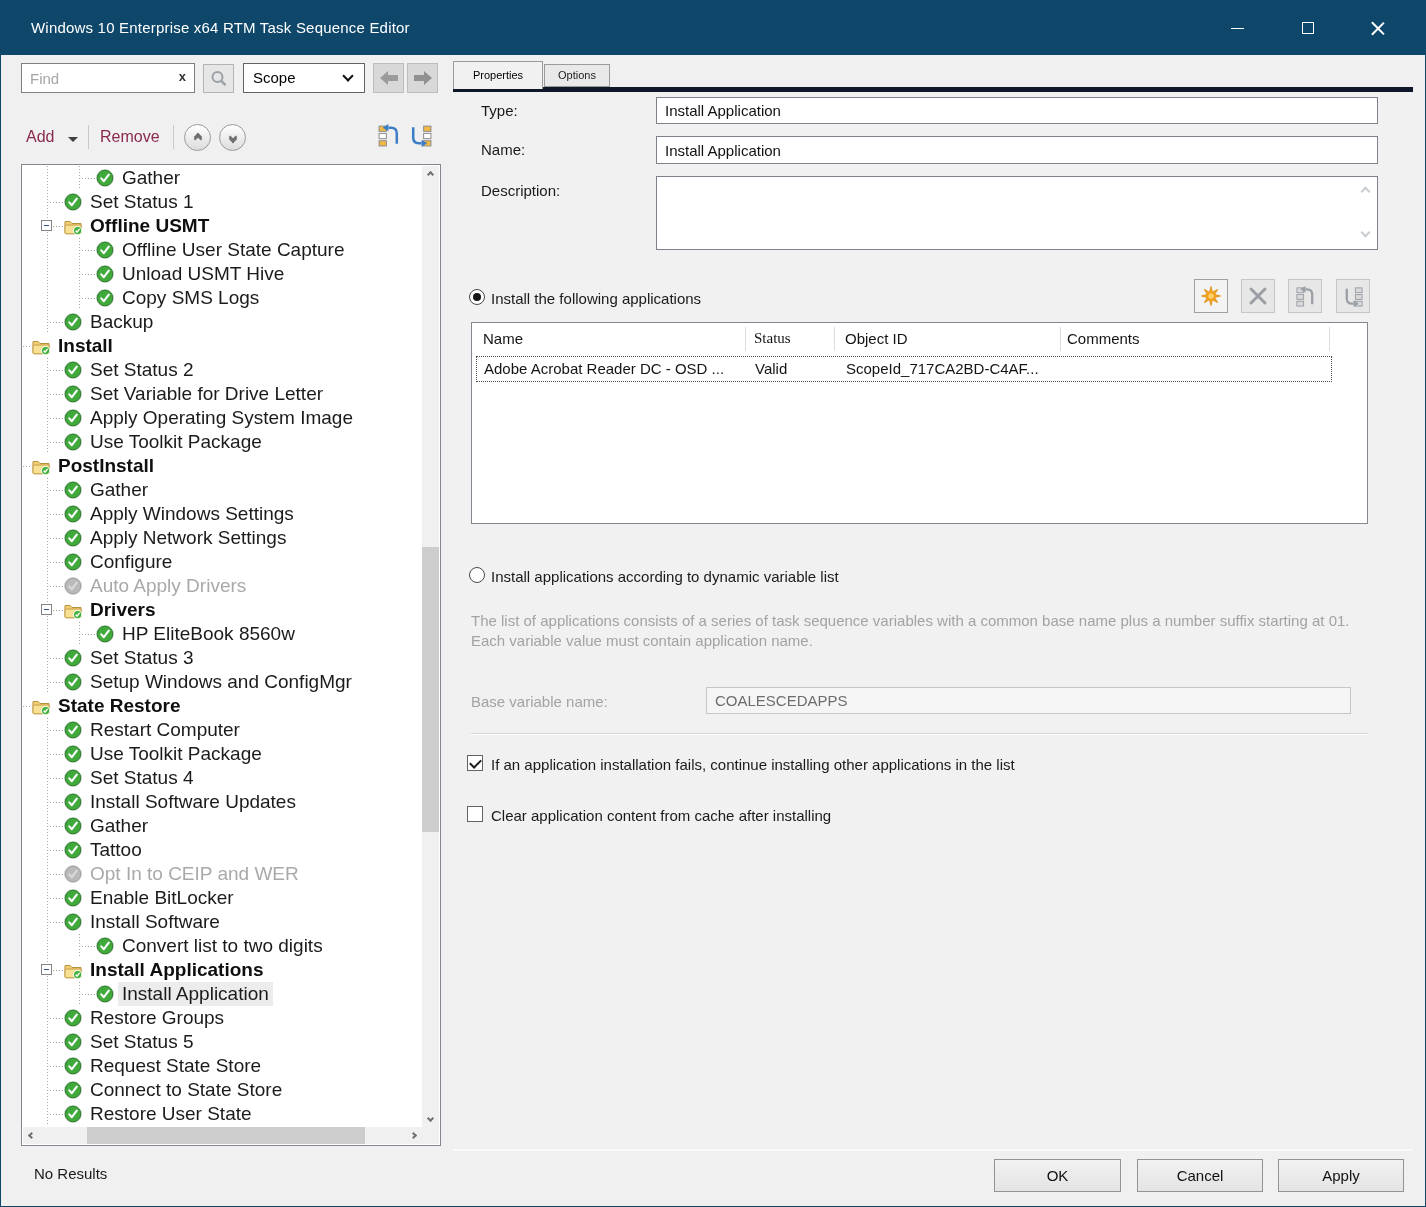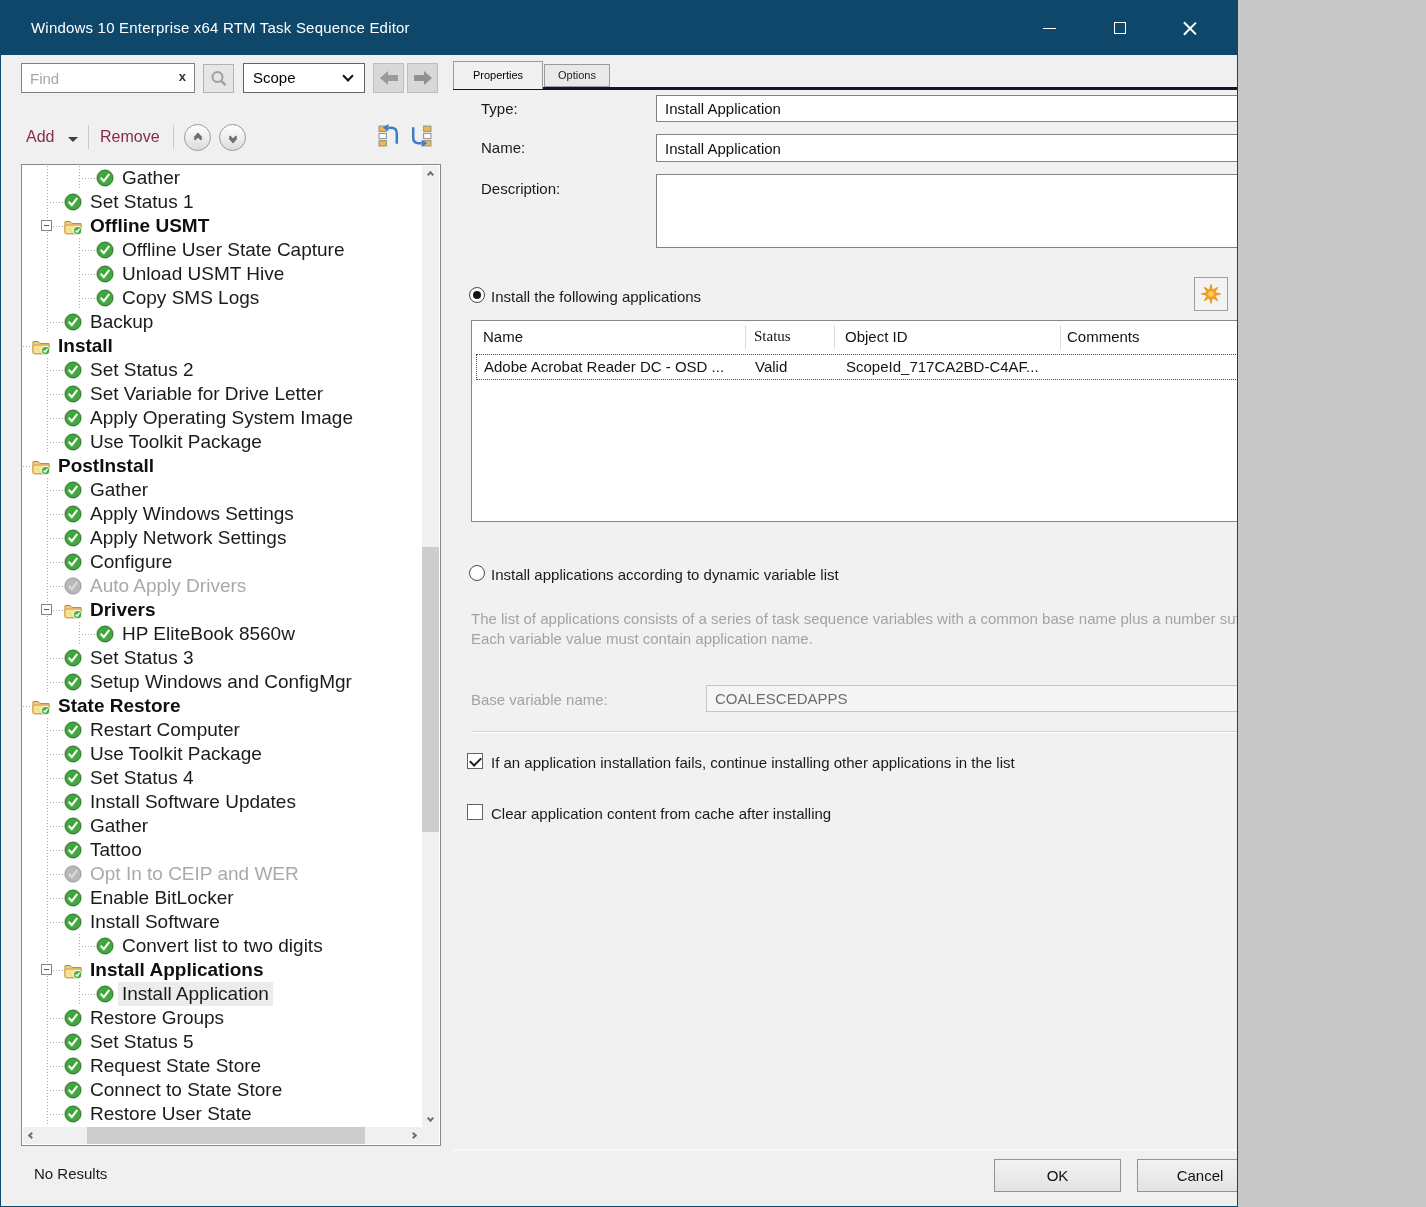--- a/index.html
+++ b/index.html
@@ -1,17 +1,17 @@
 <!DOCTYPE html>
 <html><head>
 <meta charset="utf-8">
 <style>
   html,body{margin:0;padding:0;background:#c8c8c8;font-family:"Liberation Sans","DejaVu Sans",sans-serif;}
   *{box-sizing:border-box;}
-  #window{position:relative;width:1238px;height:1207px;background:#f0f0f0;border:1px solid #0E476A;overflow:hidden;}
+  #window{position:relative;width:1426px;height:1207px;background:#f0f0f0;border:1px solid #0E476A;overflow:hidden;}
   
   .titlebar{position:absolute;left:0;top:0;width:100%;height:54px;background:#0E476A;color:#fff;}
   .title{position:absolute;left:30px;top:18px;font-size:15px;letter-spacing:.2px;}
   .cap-btn{position:absolute;top:0;width:47px;height:54px;display:flex;align-items:center;justify-content:center;cursor:default;}
   .cap-min{right:164px}.cap-max{right:94px}.cap-close{right:24px}
   .glyph-min{width:13px;height:0;border-top:1px solid #fff;}
   .glyph-max{width:12px;height:12px;border:1px solid #fff;}
   .glyph-close{position:relative;width:15px;height:15px;}
   .glyph-close::before,.glyph-close::after{content:"";position:absolute;left:7px;top:-1px;width:1.5px;height:17px;background:#fff;}
   .glyph-close::before{transform:rotate(45deg);} .glyph-close::after{transform:rotate(-45deg);}
@@ -63,21 +63,21 @@
   .vthumb{position:absolute;left:0;top:381px;width:17px;height:285px;background:#cdcdcd;}
   .sb-arrow{position:absolute;width:17px;height:17px;display:flex;align-items:center;justify-content:center;background:#f0f0f0;}
   .sb-arrow .chv{width:5px;height:5px;border-color:#6f6f6f;}
   .hscroll{position:absolute;left:1px;right:18px;bottom:1px;height:17px;background:#f0f0f0;}
   .hthumb{position:absolute;top:0;left:64px;width:278px;height:17px;background:#cdcdcd;}
   .sb-corner{position:absolute;right:1px;bottom:1px;width:17px;height:17px;background:#f0f0f0;}
   
   .tab{position:absolute;font-size:11px;text-align:center;border:1px solid #9b9b9b;}
   .tab-props{left:452px;top:60px;width:90px;height:28px;background:#f1f1f1;border-bottom:none;z-index:3;line-height:26px;}
   .tab-opts{left:543px;top:63px;width:66px;height:23px;background:#e9e9e9;line-height:21px;color:#222;}
-  .page{position:absolute;left:452px;top:86px;width:960px;height:1064px;background:#f1f1f1;border-top:3px solid #0f172a;border-bottom:2px solid #fafafa;z-index:2;}
+  .page{position:absolute;left:452px;top:86px;width:960px;height:1064px;background:#f1f1f1;border-top:5px solid #0f172a;border-bottom:2px solid #fafafa;z-index:2;}
   .flabel{position:absolute;font-size:15px;color:#1a1a1a;}
   .textfield{position:absolute;border:1px solid #7e838b;background:#fff;font-size:15px;font-family:inherit;padding:2px 8px;outline:none;color:#111;}
   .ta-wrap{position:absolute;left:203px;top:84px;width:722px;height:74px;}
   .ta-wrap textarea{position:absolute;inset:0;border:1px solid #7e838b;background:#fff;resize:none;font-family:inherit;font-size:15px;padding:4px 24px 4px 8px;outline:none;}
   .ta-wrap .chv{position:absolute;right:9px;border-color:#c9cdd2;width:7px;height:7px;}
   .ta-chv-up{top:12px;} .ta-chv-down{bottom:14px;}
   
   .radio{position:absolute;width:16px;height:16px;border:1px solid #4a4a4a;border-radius:50%;background:#fff;}
   .radio.selected::after{content:"";position:absolute;left:3px;top:3px;width:8px;height:8px;border-radius:50%;background:#141414;}
   .cb{position:absolute;width:16px;height:16px;border:1px solid #636363;background:#fff;}

